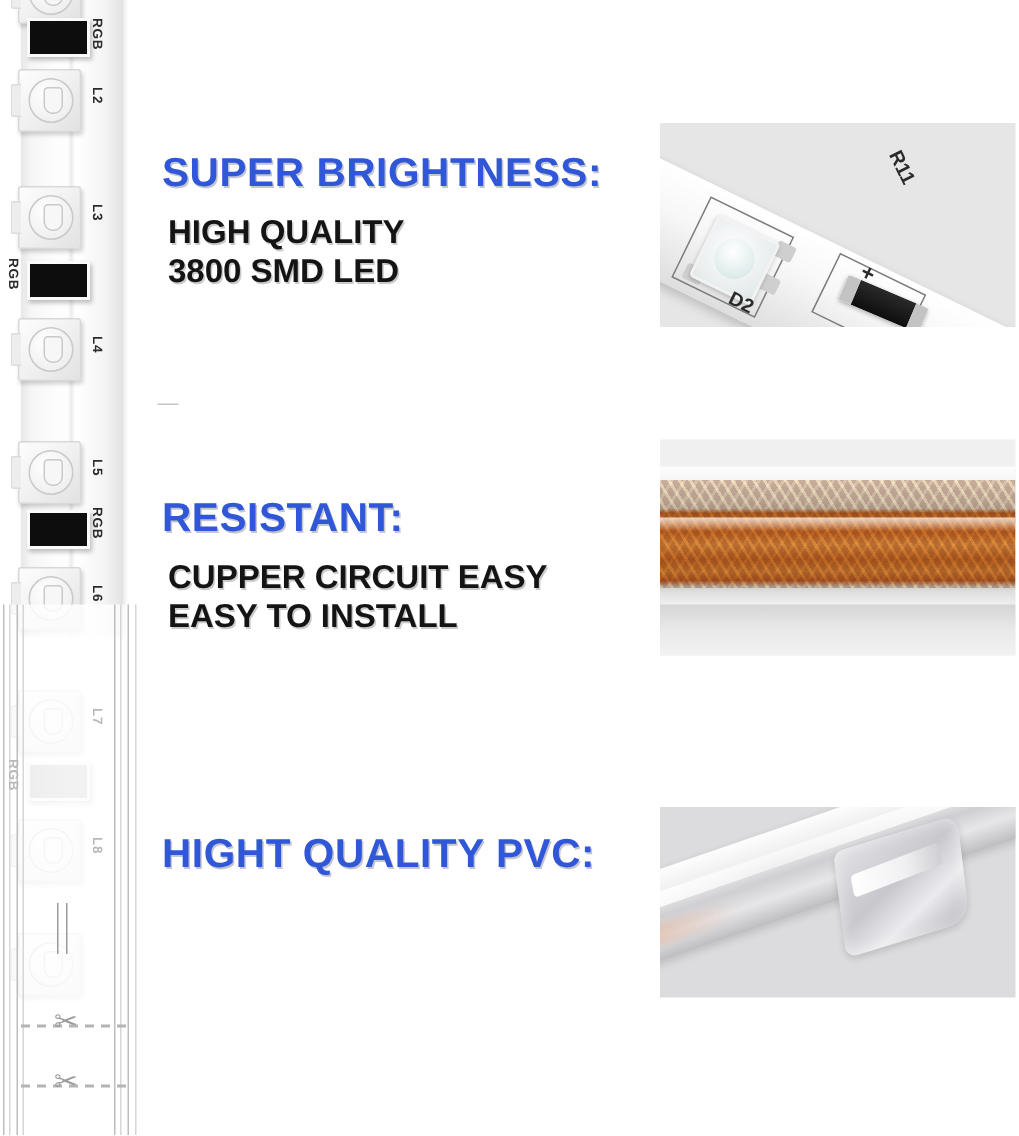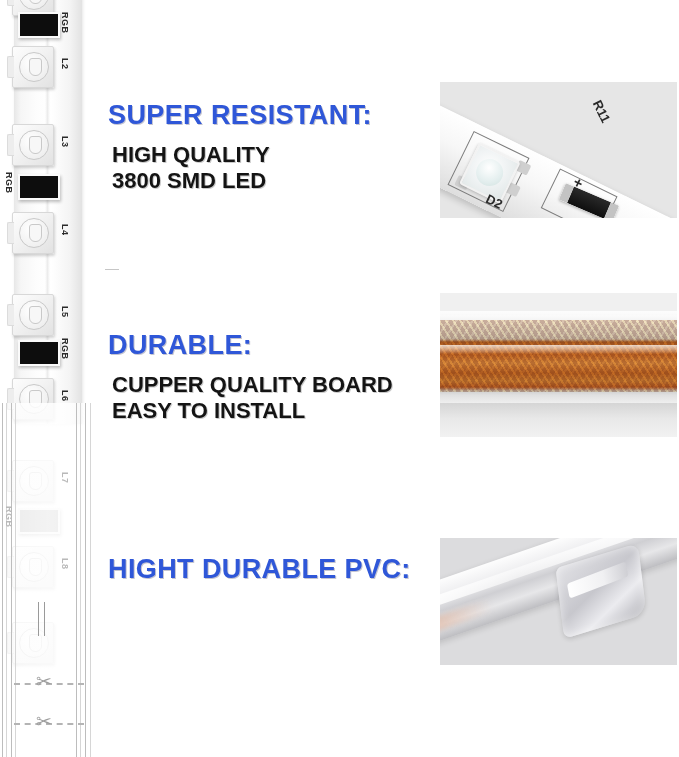--- a/index.html
+++ b/index.html
@@ -457,35 +457,35 @@
       <div class="dash"></div>
       <span class="sciss">✂</span>
     </div>
     <div class="cutmark" style="top:712px; z-index:7;">
       <div class="dash"></div>
       <span class="sciss">✂</span>
     </div>
   </div>
 
   <div class="feature" style="top:100px;">
-    <h2>SUPER RESISTANT:</h2>
+    <h2>SUPER BRIGHTNESS:</h2>
     <p>HIGH QUALITY
 3800 SMD LED</p>
   </div>
 
   <div class="hairline"></div>
 
   <div class="feature" style="top:330px;">
-    <h2>DURABLE:</h2>
-    <p>CUPPER QUALITY BOARD
+    <h2>RESISTANT:</h2>
+    <p>CUPPER CIRCUIT EASY
 EASY TO INSTALL</p>
   </div>
 
   <div class="feature" style="top:554px;">
-    <h2>HIGHT DURABLE PVC:</h2>
+    <h2>HIGHT QUALITY PVC:</h2>
   </div>
 
   <div class="photo p1" style="left:440px; top:82px; width:237px; height:136px;">
     <div class="pcb">
       <div class="outline" style="left:86px; top:8px; width:60px; height:58px; border-color:#7c7c7c;"></div>
       <div class="pad" style="left:140px; top:14px;"></div>
       <div class="pad" style="left:140px; top:38px;"></div>
       <div class="pad" style="left:92px; top:54px;"></div>
       <div class="chip"></div>
       <div class="outline" style="left:180px; top:4px; width:62px; height:42px; border-color:#7c7c7c;"></div>

